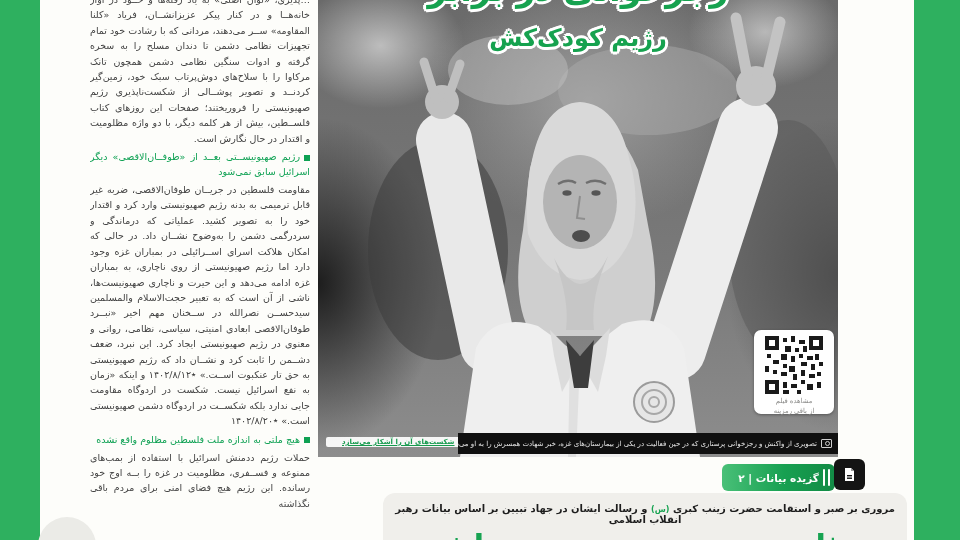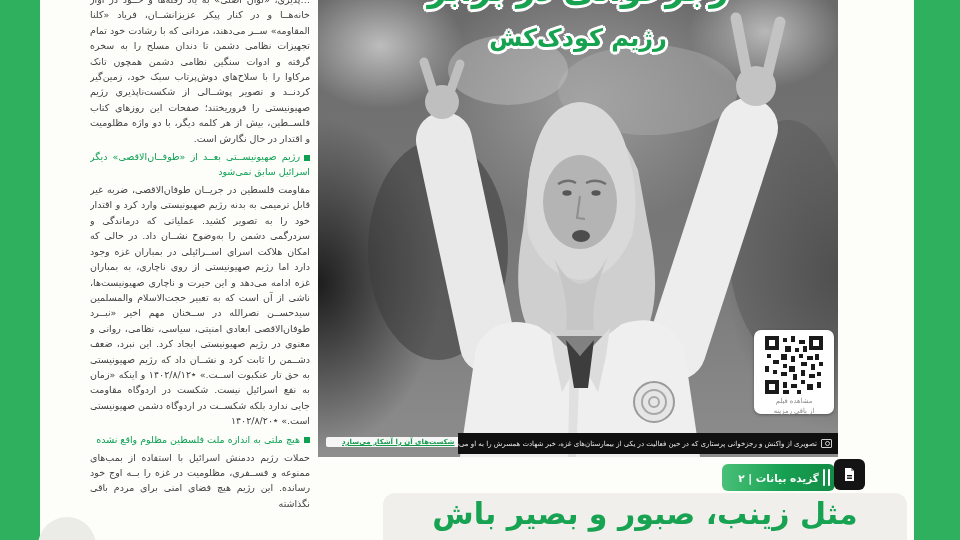--- a/index.html
+++ b/index.html
@@ -226,14 +226,19 @@
 </div>
 <div class="doc-badge">
   <svg width="17" height="17" viewBox="0 0 17 17">
     <path d="M4 2 h6 l3 3 v10 h-9 z" fill="#fff"></path>
     <path d="M10 2 l3 3 h-3 z" fill="#9a9a9a"></path>
     <rect x="6" y="9" width="5" height="1.4" fill="#141414"></rect>
     <rect x="6" y="11.5" width="5" height="1.4" fill="#141414"></rect>
   </svg>
 </div>
 <div class="footer-card">
+  <div class="footer-lead">
+    <span>مروری بر صبر و استقامت حضرت زینب کبری</span>
+    <span class="sym">(س)</span>
+    <span>و رسالت ایشان در جهاد تبیین بر اساس بیانات رهبر انقلاب اسلامی</span>
+  </div>
   <div class="footer-title">مثل زینب، صبور و بصیر باش</div>
 </div>
 
 </body></html>

